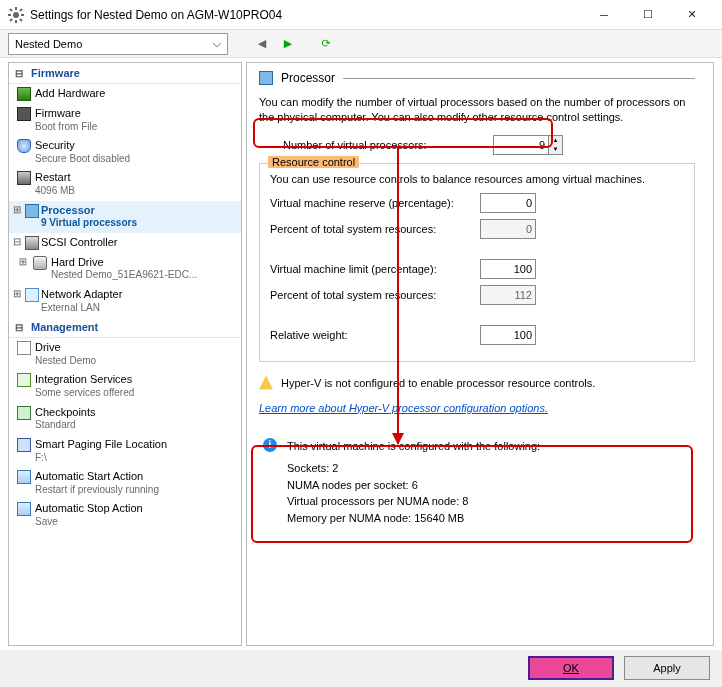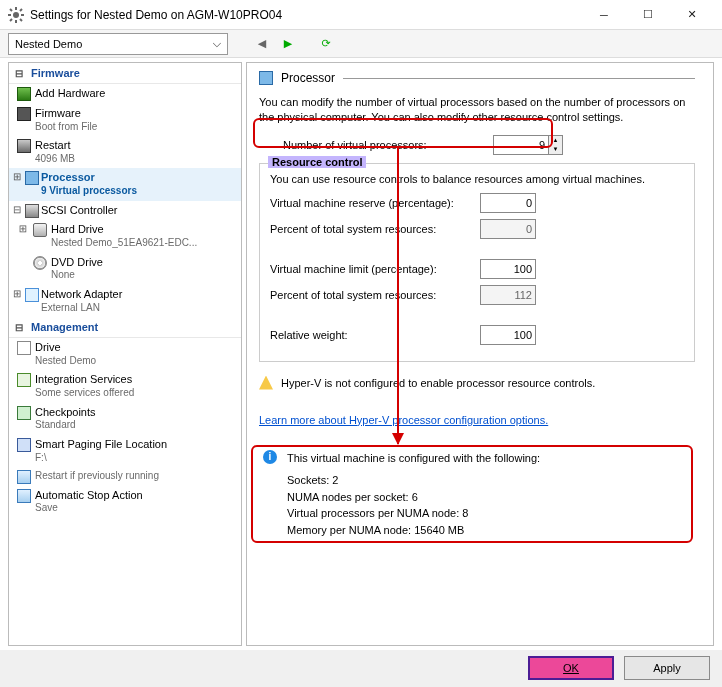--- a/index.html
+++ b/index.html
@@ -44,23 +44,23 @@
   .sect-title .hline { flex:1; height:1px; background:#999; }
   .sect-title .txt { font-size:12px; color:#000;}
   .desc { color:#000; margin-bottom:10px; line-height:1.35; }
   .row { display:flex; align-items:center; margin: 6px 0; }
   .row .lab { width: 210px; }
   .numbox { width: 56px; height:20px; border:1px solid #888; background:#fff; display:flex; align-items:center; justify-content:flex-end; padding: 0 3px; position:relative;}
   .numbox.readonly { background:#f4f4f4; color:#666; }
   .spinner { width:14px; display:flex; flex-direction:column; margin-left:0; border:1px solid #888; border-left:none; height:20px;}
   .spinner div { flex:1; display:flex; align-items:center; justify-content:center; font-size:6px; background:#eee;}
   .grp { border:1px solid #ccc; padding: 8px 10px 10px 10px; margin-top:8px; position:relative;}
-  .grp .legend { position:absolute; top:-8px; left:8px; background:#c4b5fd; padding:0 4px; color:#000;font-weight:bold;}
+  .grp .legend { position:absolute; top:-8px; left:8px; background:#fdba74; padding:0 4px; color:#000;}
   .warn-row { display:flex; align-items:center; gap:8px; margin-top:14px;}
-  .link { color:#0050d0; text-decoration:underline; margin-top:24px; display:inline-block;}
+  .link { color:#0050d0; text-decoration:underline; margin-top:12px; display:inline-block;font-style:italic;}
   .info-box { margin-top:18px; display:flex; gap:10px; padding:6px 4px;}
   .info-box .ilines { line-height:1.5; }
 
   
   .callout1 { position:absolute; border:2px solid #d40000; border-radius:6px; left:6px; top:55px; width:300px; height:30px; pointer-events:none;}
   .arrow { position:absolute; left:150px; top:85px; width:2px; height:296px; background:#d40000; pointer-events:none;}
   .arrow:after { content:""; position:absolute; bottom:-1px; left:-5px; border-left:6px solid transparent; border-right:6px solid transparent; border-top:12px solid #d40000;}
   .callout2 { position:absolute; border:2px solid #d40000; border-radius:6px; left:4px; top:382px; width:442px; height:98px; pointer-events:none;}
 
   
@@ -135,20 +135,25 @@
     <div class="side-item">
       <span class="ic ico ico-chip"></span>
       <span class="lbl">Add Hardware</span>
     </div>
     <div class="side-item">
       <span class="ic ico ico-fw"></span>
       <span class="lbl">Firmware</span>
       <span class="sub">Boot from File</span>
     </div>
     <div class="side-item">
+      <span class="ic ico ico-shield"></span>
+      <span class="lbl">Security</span>
+      <span class="sub">Secure Boot disabled</span>
+    </div>
+    <div class="side-item">
       <span class="ic ico ico-mem"></span>
       <span class="lbl">Restart</span>
       <span class="sub">4096 MB</span>
     </div>
     <div class="side-item selected" style="padding-left:26px; position:relative;">
       <span style="position:absolute; left:4px; top:3px; font-size:10px; color:#555;">⊞</span>
       <span class="ic ico ico-chip-blue" style="left:16px"></span>
       <span class="lbl" style="padding-left:6px">Processor</span>
       <span class="sub" style="padding-left:6px">9 Virtual processors</span>
     </div>
@@ -156,25 +161,20 @@
       <span style="position:absolute; left:4px; top:3px; font-size:10px; color:#555;">⊟</span>
       <span class="ic ico ico-scsi" style="left:16px"></span>
       <span class="lbl" style="padding-left:6px">SCSI Controller</span>
     </div>
     <div class="side-item indent">
       <span class="tw">⊞</span>
       <span class="ic ico ico-hdd"></span>
       <span class="lbl">Hard Drive</span>
       <span class="sub">Nested Demo_51EA9621-EDC...</span>
     </div>
-    <div class="side-item indent">
-      <span class="ic ico ico-dvd"></span>
-      <span class="lbl">DVD Drive</span>
-      <span class="sub">None</span>
-    </div>
     <div class="side-item" style="position:relative;">
       <span style="position:absolute; left:4px; top:3px; font-size:10px; color:#555;">⊞</span>
       <span class="ic ico ico-net" style="left:16px"></span>
       <span class="lbl" style="padding-left:6px">Network Adapter</span>
       <span class="sub" style="padding-left:6px">External LAN</span>
     </div>
 
     <div class="section-hdr-row">
       <div class="section-hdr">
         <span class="tw">⊟</span>
@@ -196,20 +196,21 @@
       <span class="lbl">Checkpoints</span>
       <span class="sub">Standard</span>
     </div>
     <div class="side-item">
       <span class="ic ico ico-page"></span>
       <span class="lbl">Smart Paging File Location</span>
       <span class="sub">F:\</span>
     </div>
     <div class="side-item">
       <span class="ic ico ico-start"></span>
+      <span class="lbl">Automatic Start Action</span>
       <span class="sub">Restart if previously running</span>
     </div>
     <div class="side-item">
       <span class="ic ico ico-start"></span>
       <span class="lbl">Automatic Stop Action</span>
       <span class="sub">Save</span>
     </div>
   </div>
 
   <div class="content">

